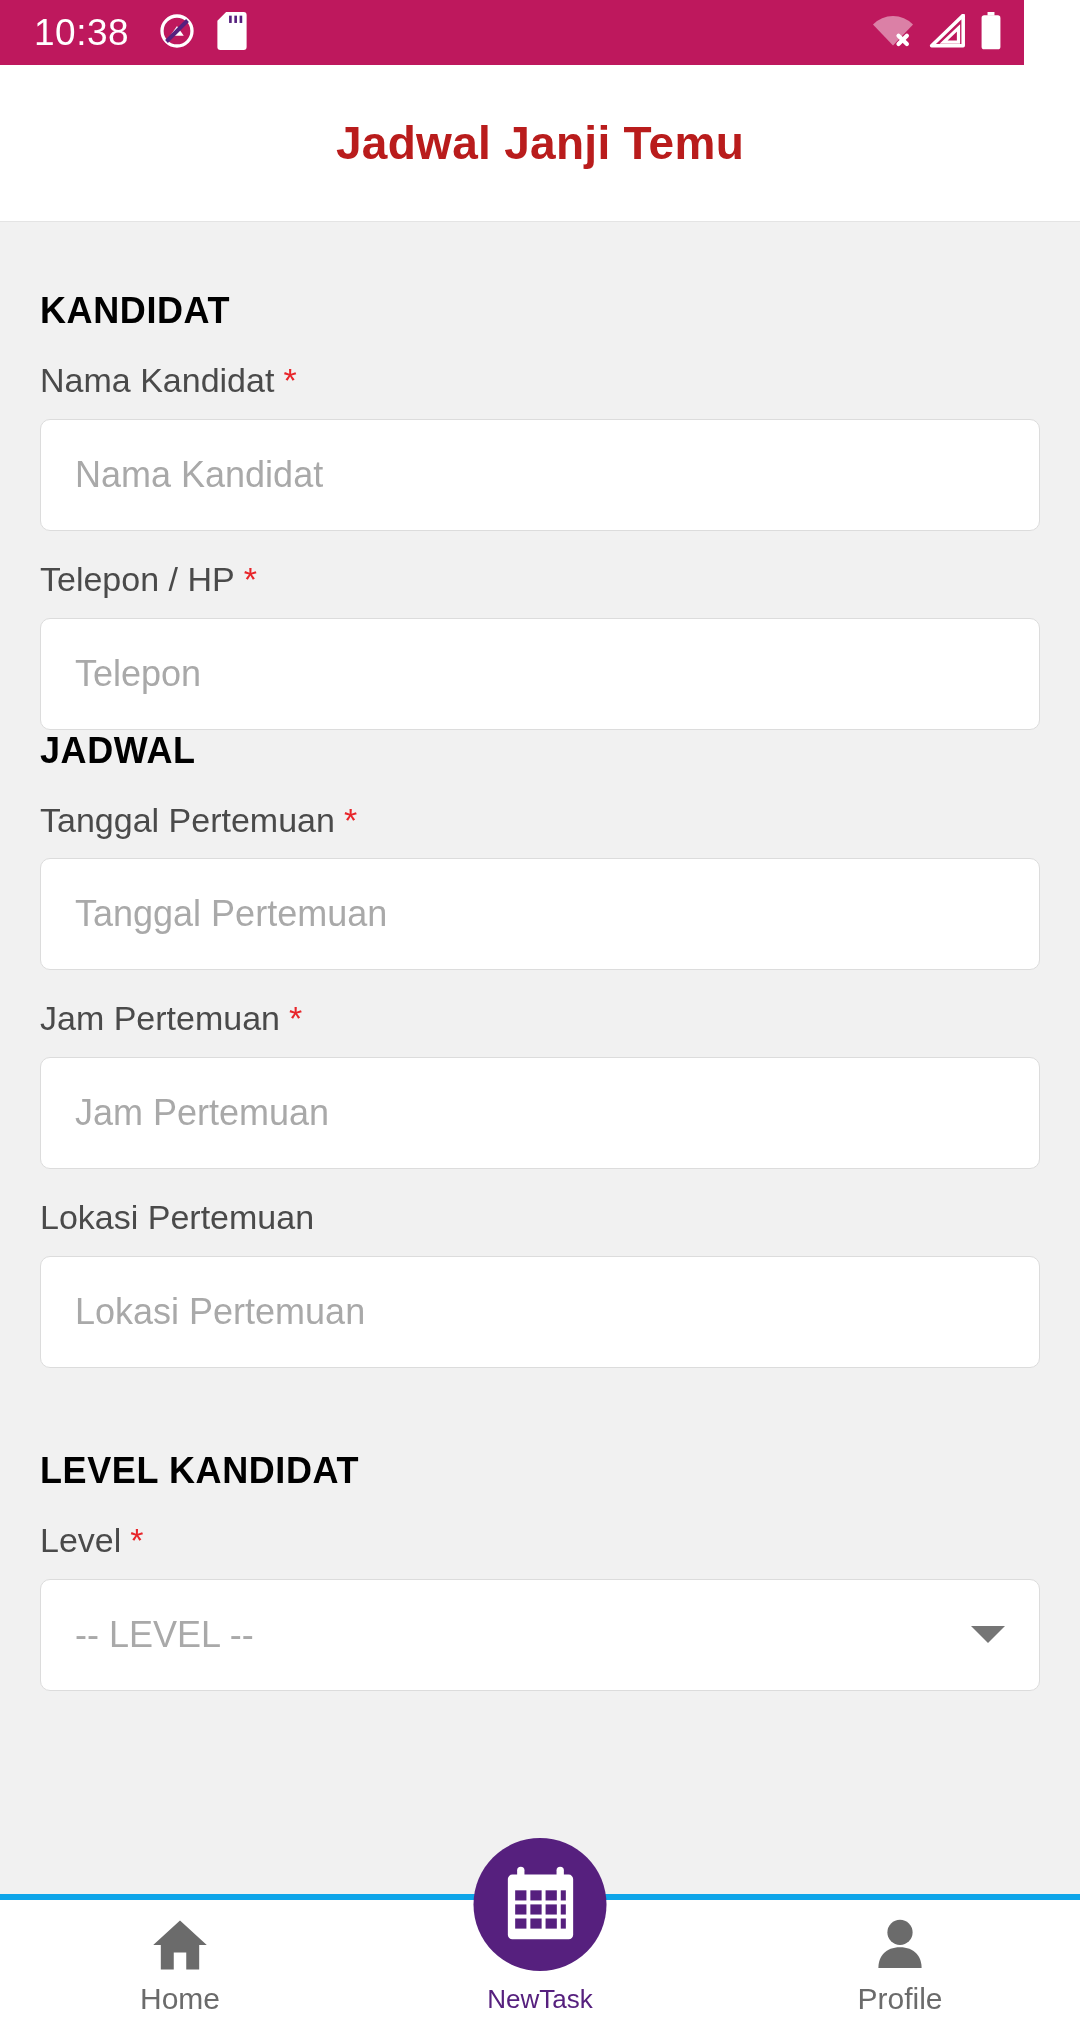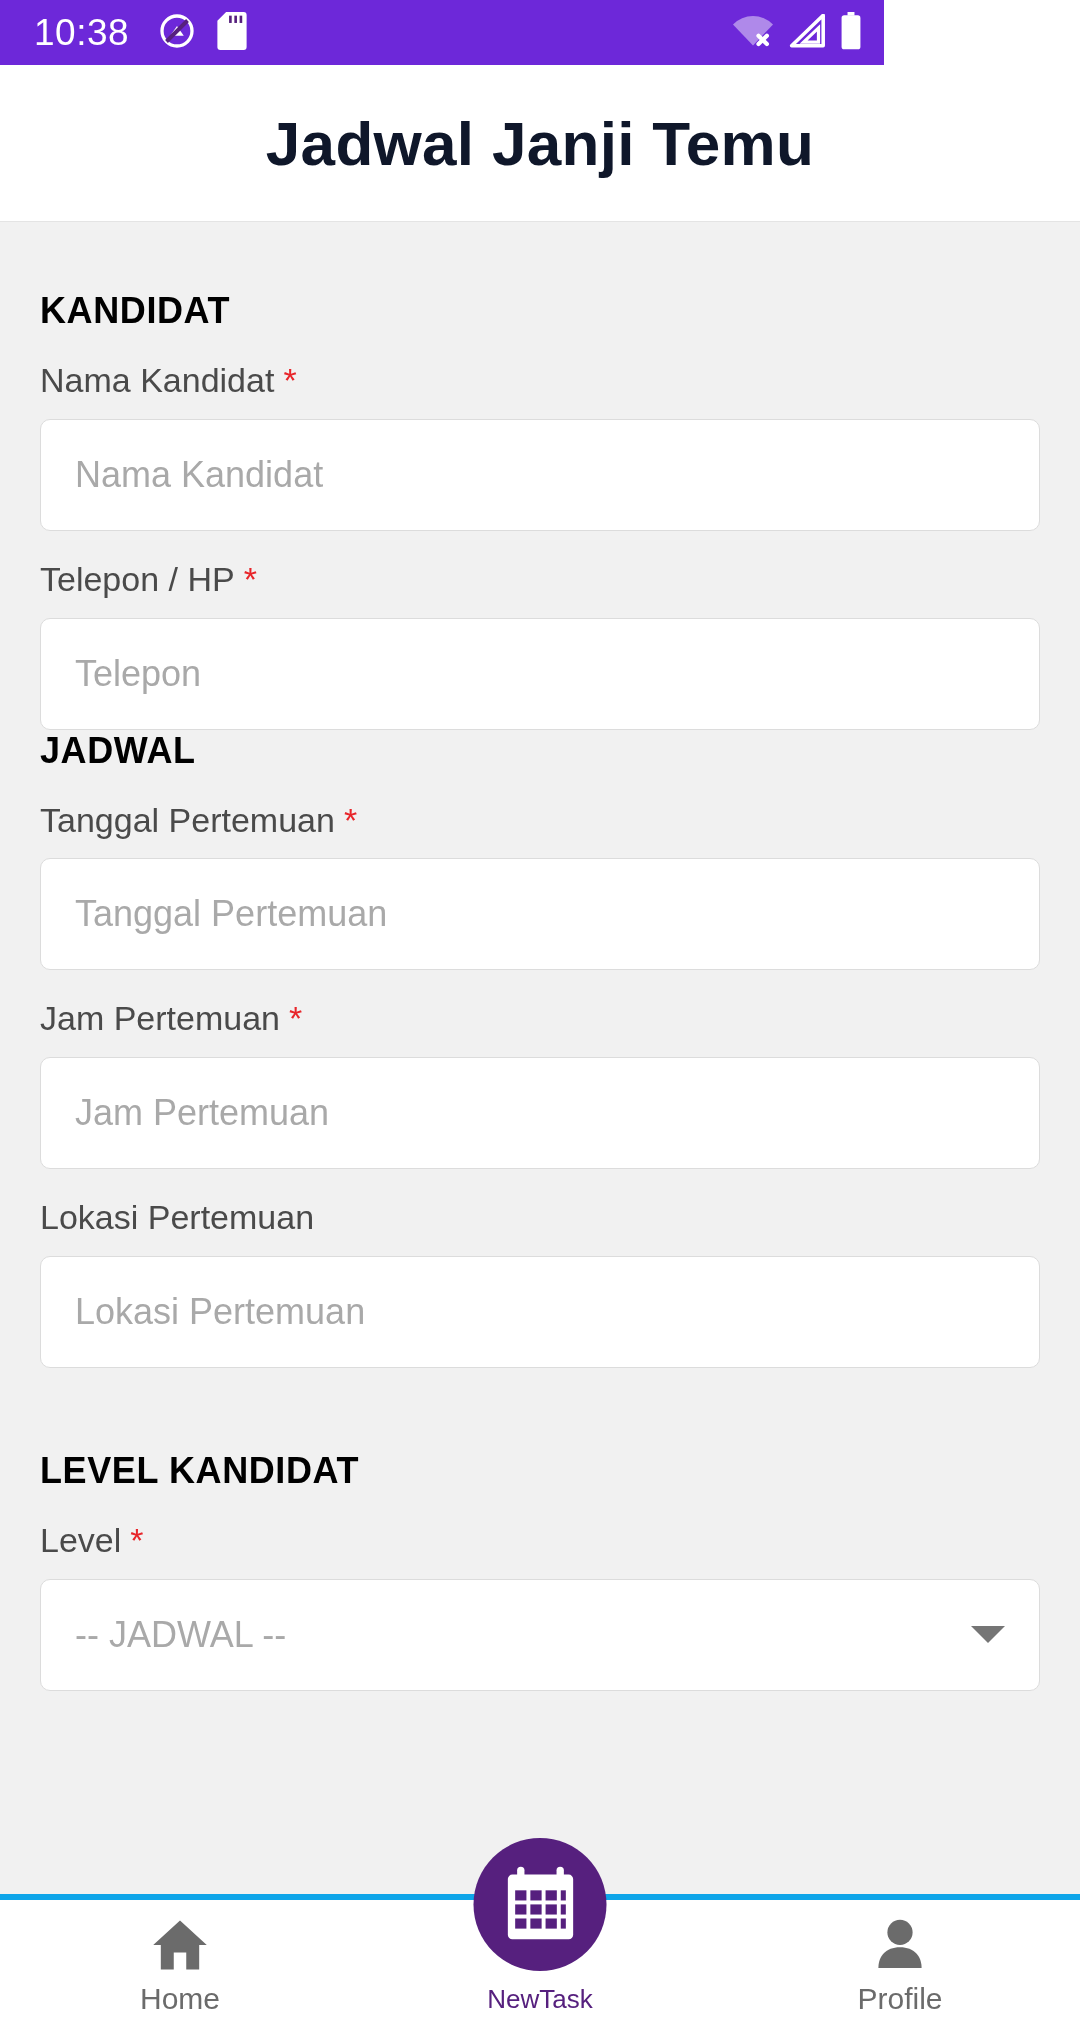--- a/index.html
+++ b/index.html
@@ -6,41 +6,41 @@
   html, body { width:1080px; height:2027px; }
   body {
     font-family:"Liberation Sans", sans-serif;
     background:#ffffff;
     overflow:hidden;
     position:relative;
   }
 
   
   .status-bar{
-    position:absolute; top:0; left:0; width:884px; height:65px;
-    background:#6d28d9;
+    position:absolute; top:0; left:0; width:1024px; height:65px;
+    background:#be185d;
     display:flex; align-items:center;
     padding:0 22px 0 34px;
   }
   .status-time{
     color:#ffffff; font-size:37px; letter-spacing:0.5px;
     font-family:"Liberation Sans", sans-serif;
   }
   .status-left-icons{ display:flex; align-items:center; gap:22px; margin-left:30px; }
   .status-right{ margin-left:auto; display:flex; align-items:center; gap:14px; }
 
   
   .app-bar{
     position:absolute; top:65px; left:0; width:1080px; height:157px;
     background:#ffffff;
     display:flex; align-items:center; justify-content:center;
     border-bottom:1px solid #e4e4e4;
   }
   .app-bar-title{
-    color:#0f172a; font-size:62px; font-weight:bold; letter-spacing:0.3px;
+    color:#b91c1c; font-size:46px; font-weight:bold; letter-spacing:0.3px;
   }
 
   
   .content{
     position:absolute; top:222px; left:0; width:1080px; height:1805px;
     background:#f1f1f1;
     padding:0 40px;
     overflow:hidden;
   }
   .section-title{
@@ -224,21 +224,21 @@
 
   <div class="section-level">
     <div class="section-title">LEVEL KANDIDAT</div>
 
     <div class="field">
       <div class="field-label">
         <span>Level</span>
         <span class="req">*</span>
       </div>
       <div class="input-box select-box">
-        <span class="select-value">-- JADWAL --</span>
+        <span class="select-value">-- LEVEL --</span>
         <span class="caret"></span>
       </div>
     </div>
   </div>
 
 </div>
 
 <div class="bottom-nav">
 
   <div class="nav-item">

